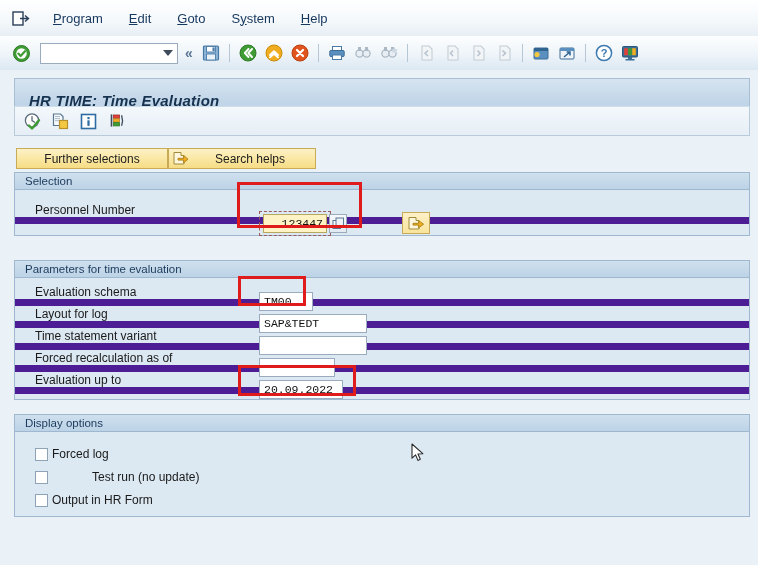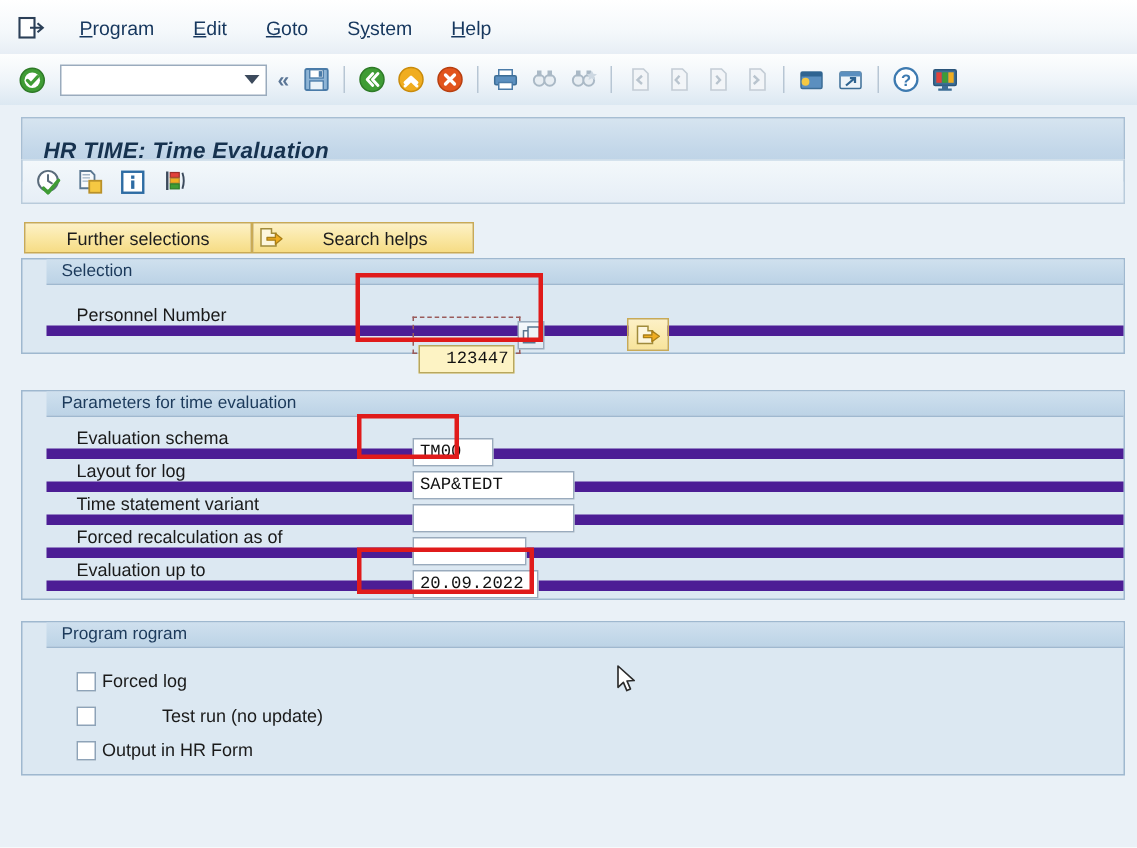--- a/index.html
+++ b/index.html
@@ -167,21 +167,20 @@
   }
 
   
   .panel {
     position: absolute;
     left: 14px;
     width: 736px;
     box-sizing: border-box;
     border: 1px solid #9fb8cf;
     background: #dce8f2;
-    padding-left: 16px;
   }
   .panel-header {
     height: 17px;
     background: linear-gradient(to bottom, #cfe0ee 0%, #bcd3e6 100%);
     border-bottom: 1px solid #9fb8cf;
     font-size: 11.5px;
     color: #1c3a5b;
     padding-left: 10px;
     display: flex; align-items: center;
     box-sizing: border-box;
@@ -485,21 +484,21 @@
 
   <div class="panel" style="top:102px; height:64px;">
     <div class="panel-header">Selection</div>
     <div class="panel-body" style="height:45px;">
       <div class="field-row" style="margin-top:12px;">
         <span class="field-label">Personnel Number</span>
       </div>
 
       <div class="focusframe" style="left:244px; top:9px; width:72px; height:25px;"></div>
 
-      <input class="sapinput focusyellow" type="text" style="left: 248px; top: 12px; width: 64px; margin-top: 16px;" value="123447">
+      <input class="sapinput focusyellow" type="text" style="left: 248px; top: 12px; width: 64px;" value="123447">
 
       <div class="multi-btn" style="left:314px; top:12px;">
         <svg width="13" height="13" viewBox="0 0 13 13">
           <rect x="1" y="3.5" width="7.5" height="8" fill="#ffffff" stroke="#5a7791" stroke-width="1"></rect>
           <rect x="4" y="1" width="7.5" height="8" fill="#eef3f8" stroke="#5a7791" stroke-width="1"></rect>
         </svg>
       </div>
 
       <div class="arrow-btn" style="left:387px; top:10px;">
         <svg width="17" height="15" viewBox="0 0 17 15">
@@ -538,21 +537,21 @@
       <input class="sapinput" type="text" style="left: 244px; top: 74px; width: 76px;" value="">
       <input class="sapinput" type="text" style="left: 244px; top: 96px; width: 84px;" value="20.09.2022">
     </div>
   </div>
 
   <div class="redbox" style="left:238px; top:206px; width:68px; height:30px;"></div>
 
   <div class="redbox" style="left:238px; top:295px; width:118px; height:31px;"></div>
 
   <div class="panel" style="top:344px; height:103px;">
-    <div class="panel-header">Program rogram</div>
+    <div class="panel-header">Display options</div>
     <div class="panel-body" style="height:84px;">
       <div class="cb-row" style="left:20px; top:15px;">
         <span class="cb-box"></span>
         <span class="cb-label">Forced log</span>
       </div>
       <div class="cb-row" style="left:20px; top:38px;gap:40px;">
         <span class="cb-box"></span>
         <span class="cb-label">Test run (no update)</span>
       </div>
       <div class="cb-row" style="left:20px; top:61px;">

